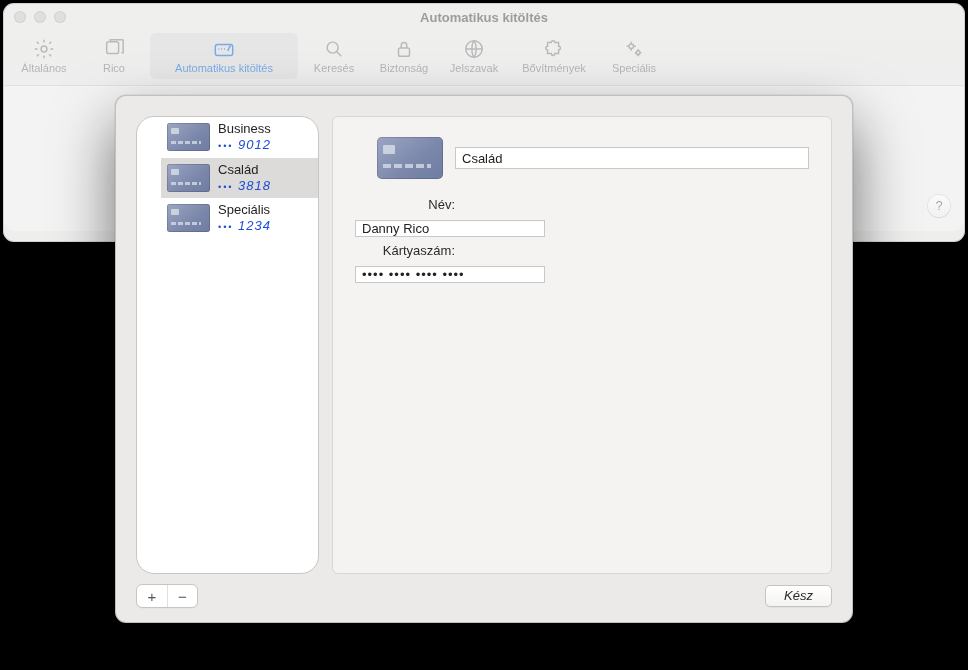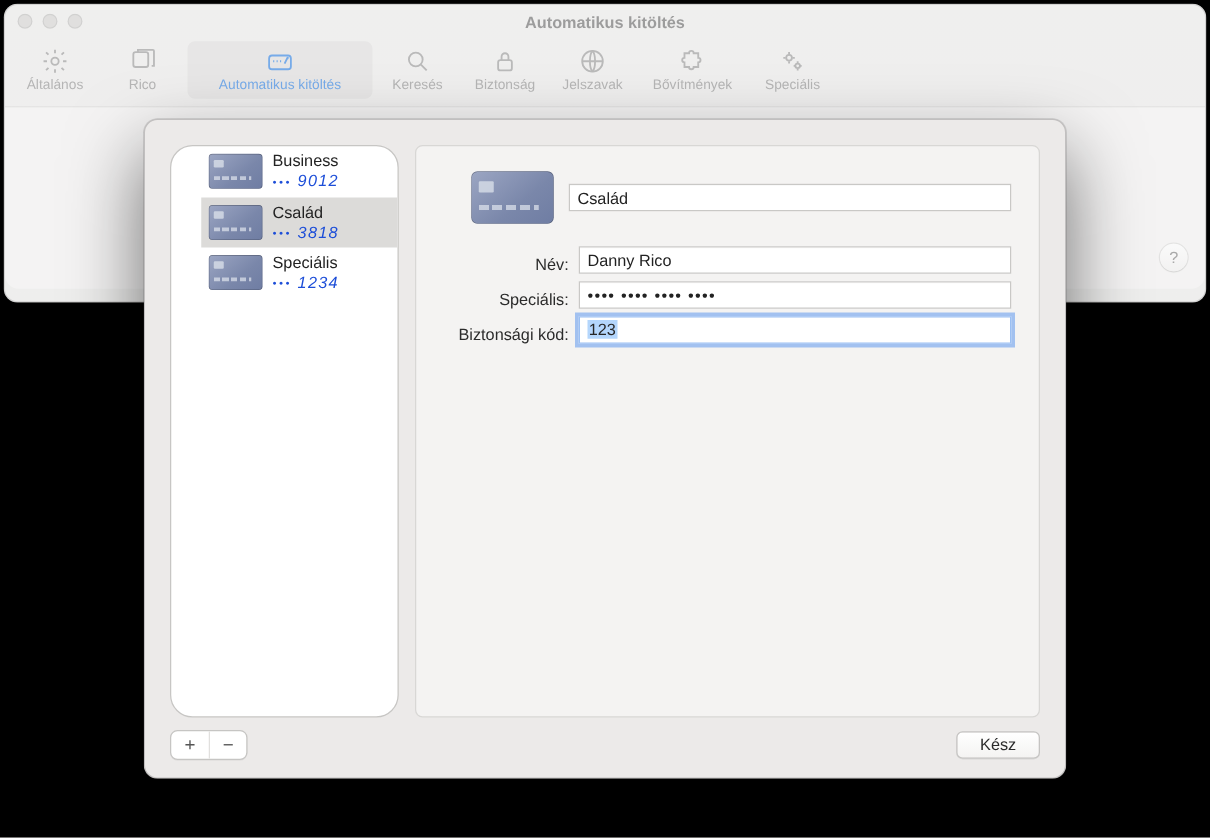--- a/index.html
+++ b/index.html
@@ -195,23 +195,24 @@
     gap: 12px;
     margin-bottom: 18px;
     margin-left: 22px;
   }
   .hero-input {
     flex: 1;
     height: 23px;
   }
   .form-row {
     display: flex;
-    align-items: flex-end;
+    align-items: flex-start;
     gap: 8px;
     margin-bottom: 6px;
+    flex-direction: column;
   }
   .form-label {
     width: 100px;
     text-align: right;
     font-size: 13px;
     color: #2b2b2b;
   }
   input.tf {
     flex: 1;
     height: 22px;
@@ -266,20 +267,21 @@
     height: 22px;
     padding: 0 18px;
     background: linear-gradient(#ffffff,#f4f3f2);
     border: 1px solid #c5c4c2;
     border-radius: 5px;
     font-size: 13px;
     color: #2a2a2a;
     box-shadow: 0 0.5px 0 rgba(0,0,0,0.08);
     line-height: 20px;
     text-align: center;
+    font-style: italic;
   }
 </style>
 </head>
 <body>
 
 <div class="parent-window">
   <div class="titlebar">
     <div class="traffic-lights">
       <span></span>
       <span></span>
@@ -401,26 +403,22 @@
       <div class="hero-row">
         <div class="card-icon big"></div>
         <input class="tf hero-input" value="Család" style="">
       </div>
 
       <div class="form-row">
         <div class="form-label">Név:</div>
         <input class="tf" value="Danny Rico" style="">
       </div>
       <div class="form-row">
-        <div class="form-label">Speciális:</div>
+        <div class="form-label">Kártyaszám:</div>
         <input class="tf" style="letter-spacing: 1px;" value="•••• •••• •••• ••••">
-      </div>
-      <div class="form-row">
-        <div class="form-label">Biztonsági kód:</div>
-        <div class="tf-fake"><span class="selected-text">123</span></div>
       </div>
     </div>
 
   </div>
 
   <div class="sheet-footer">
     <div class="pm-group">
       <div class="pm-btn">+</div>
       <div class="pm-btn">−</div>
     </div>

